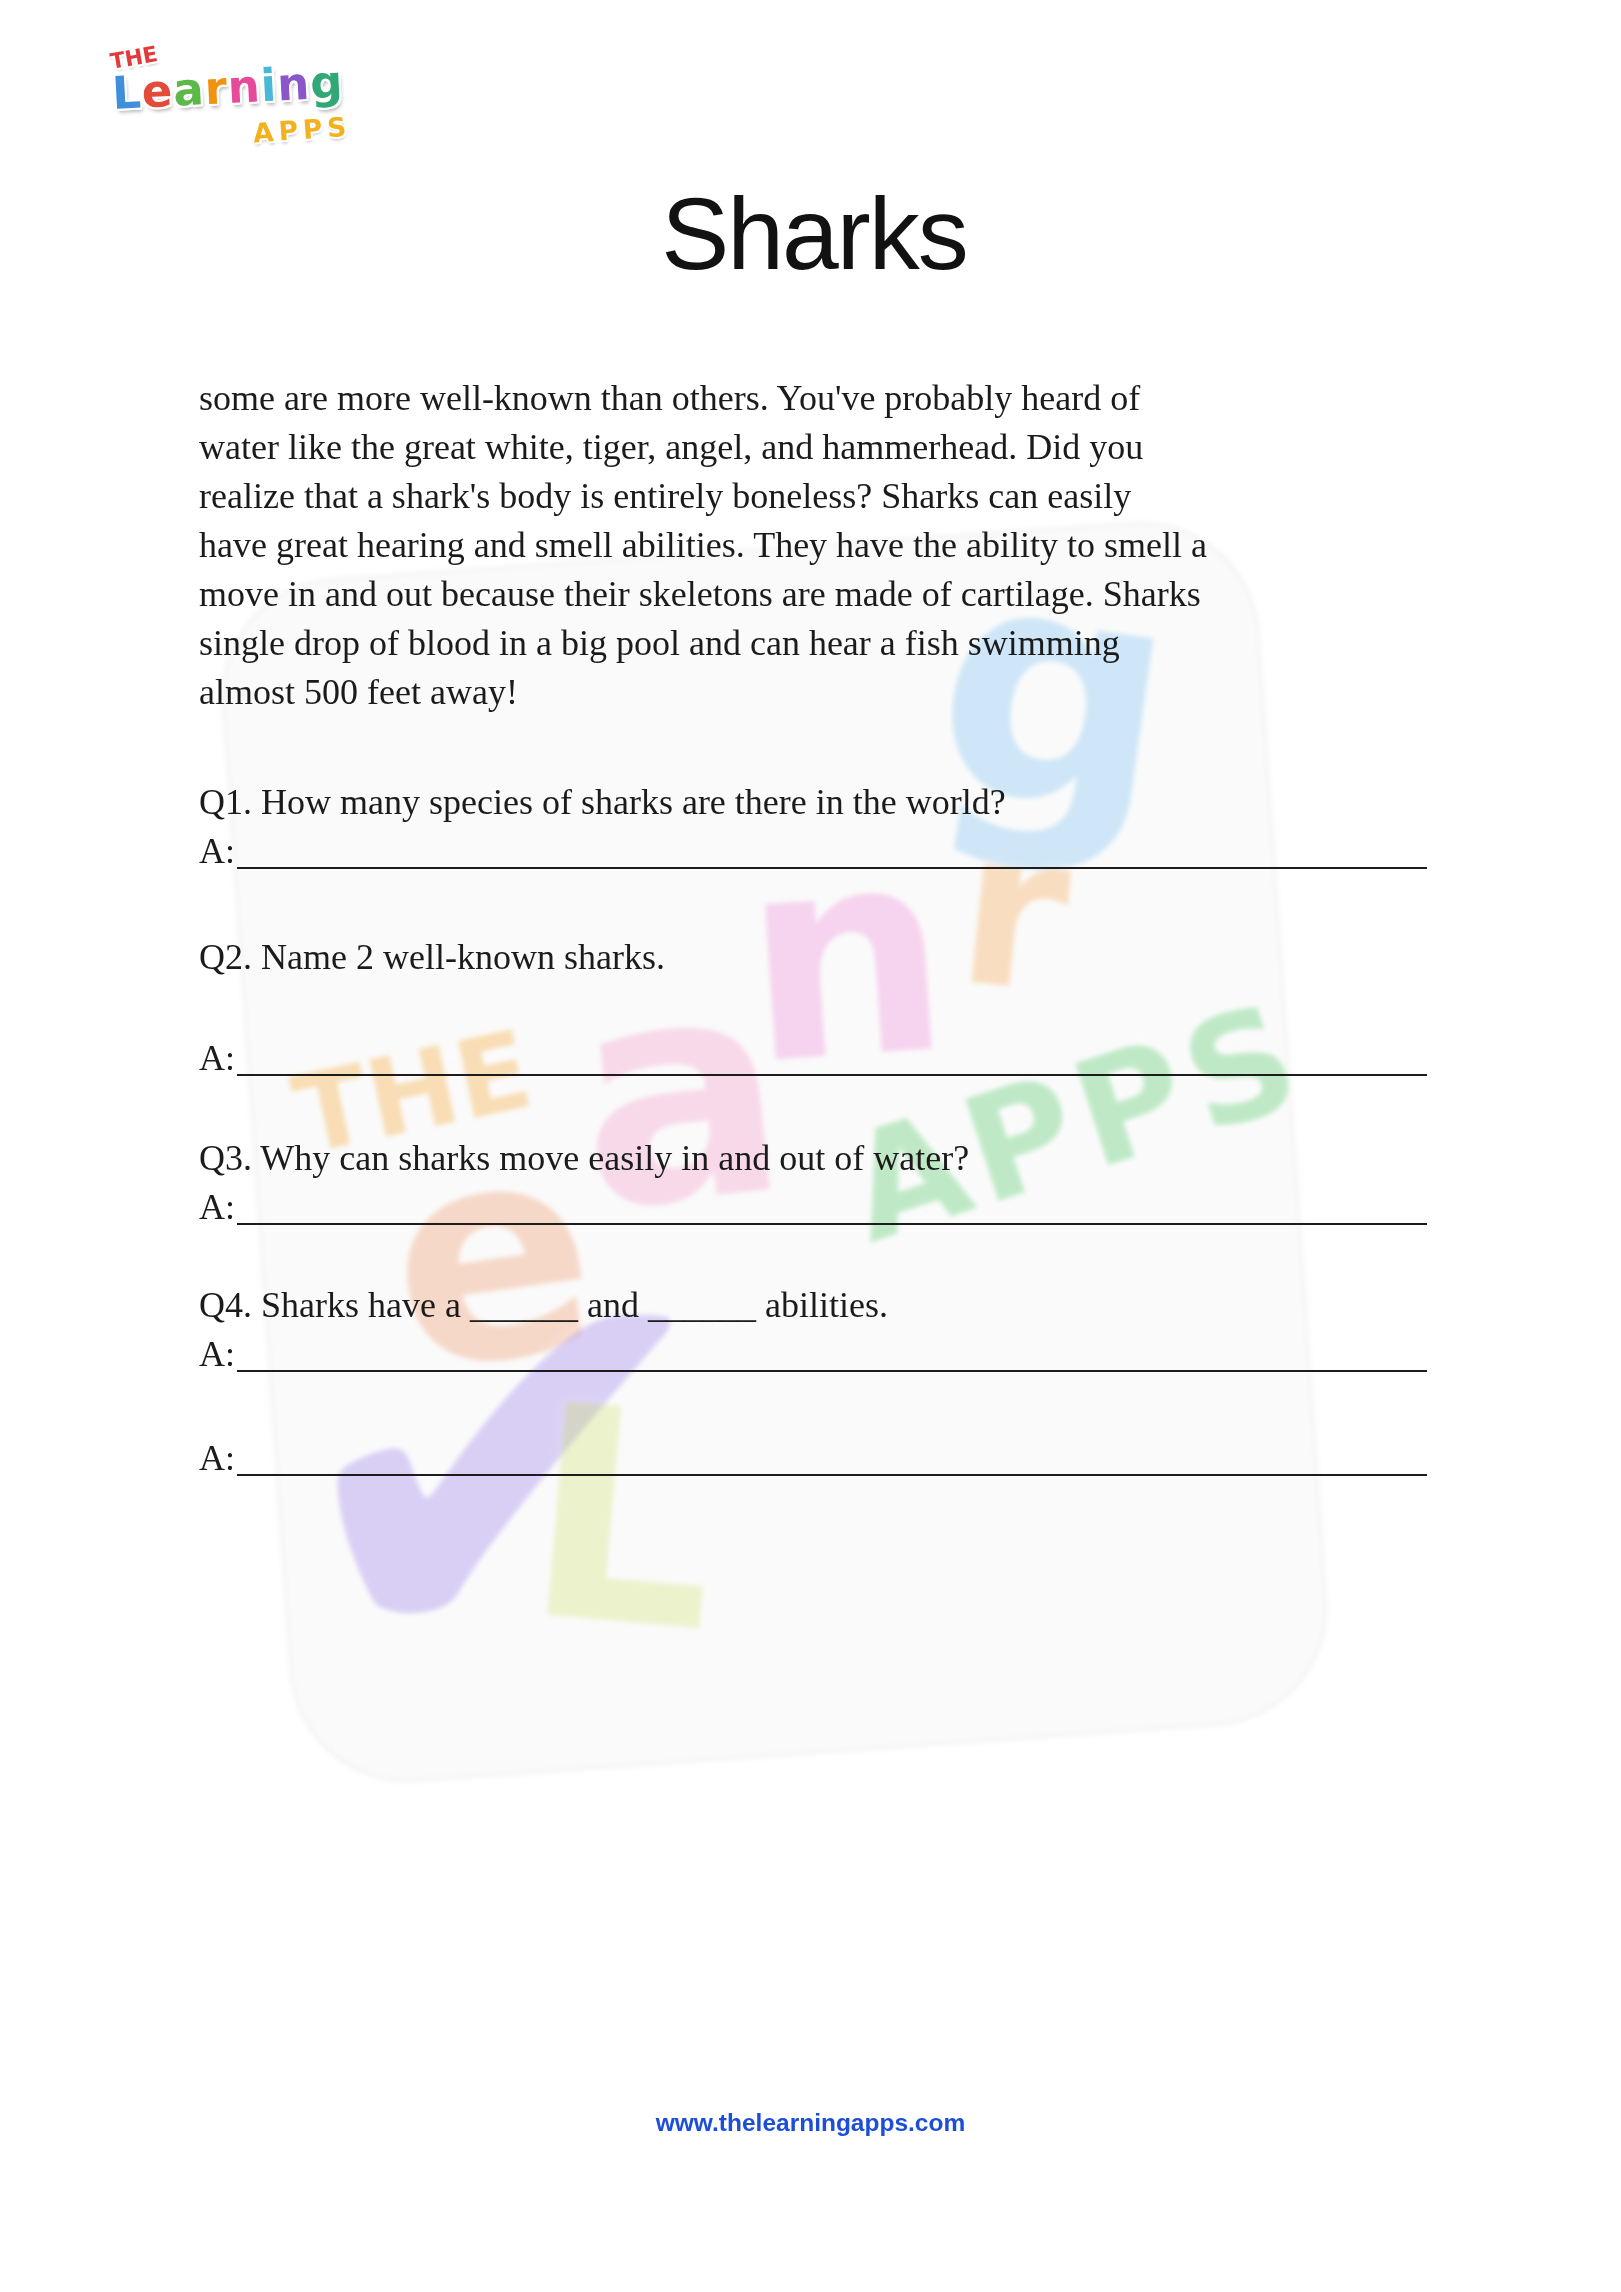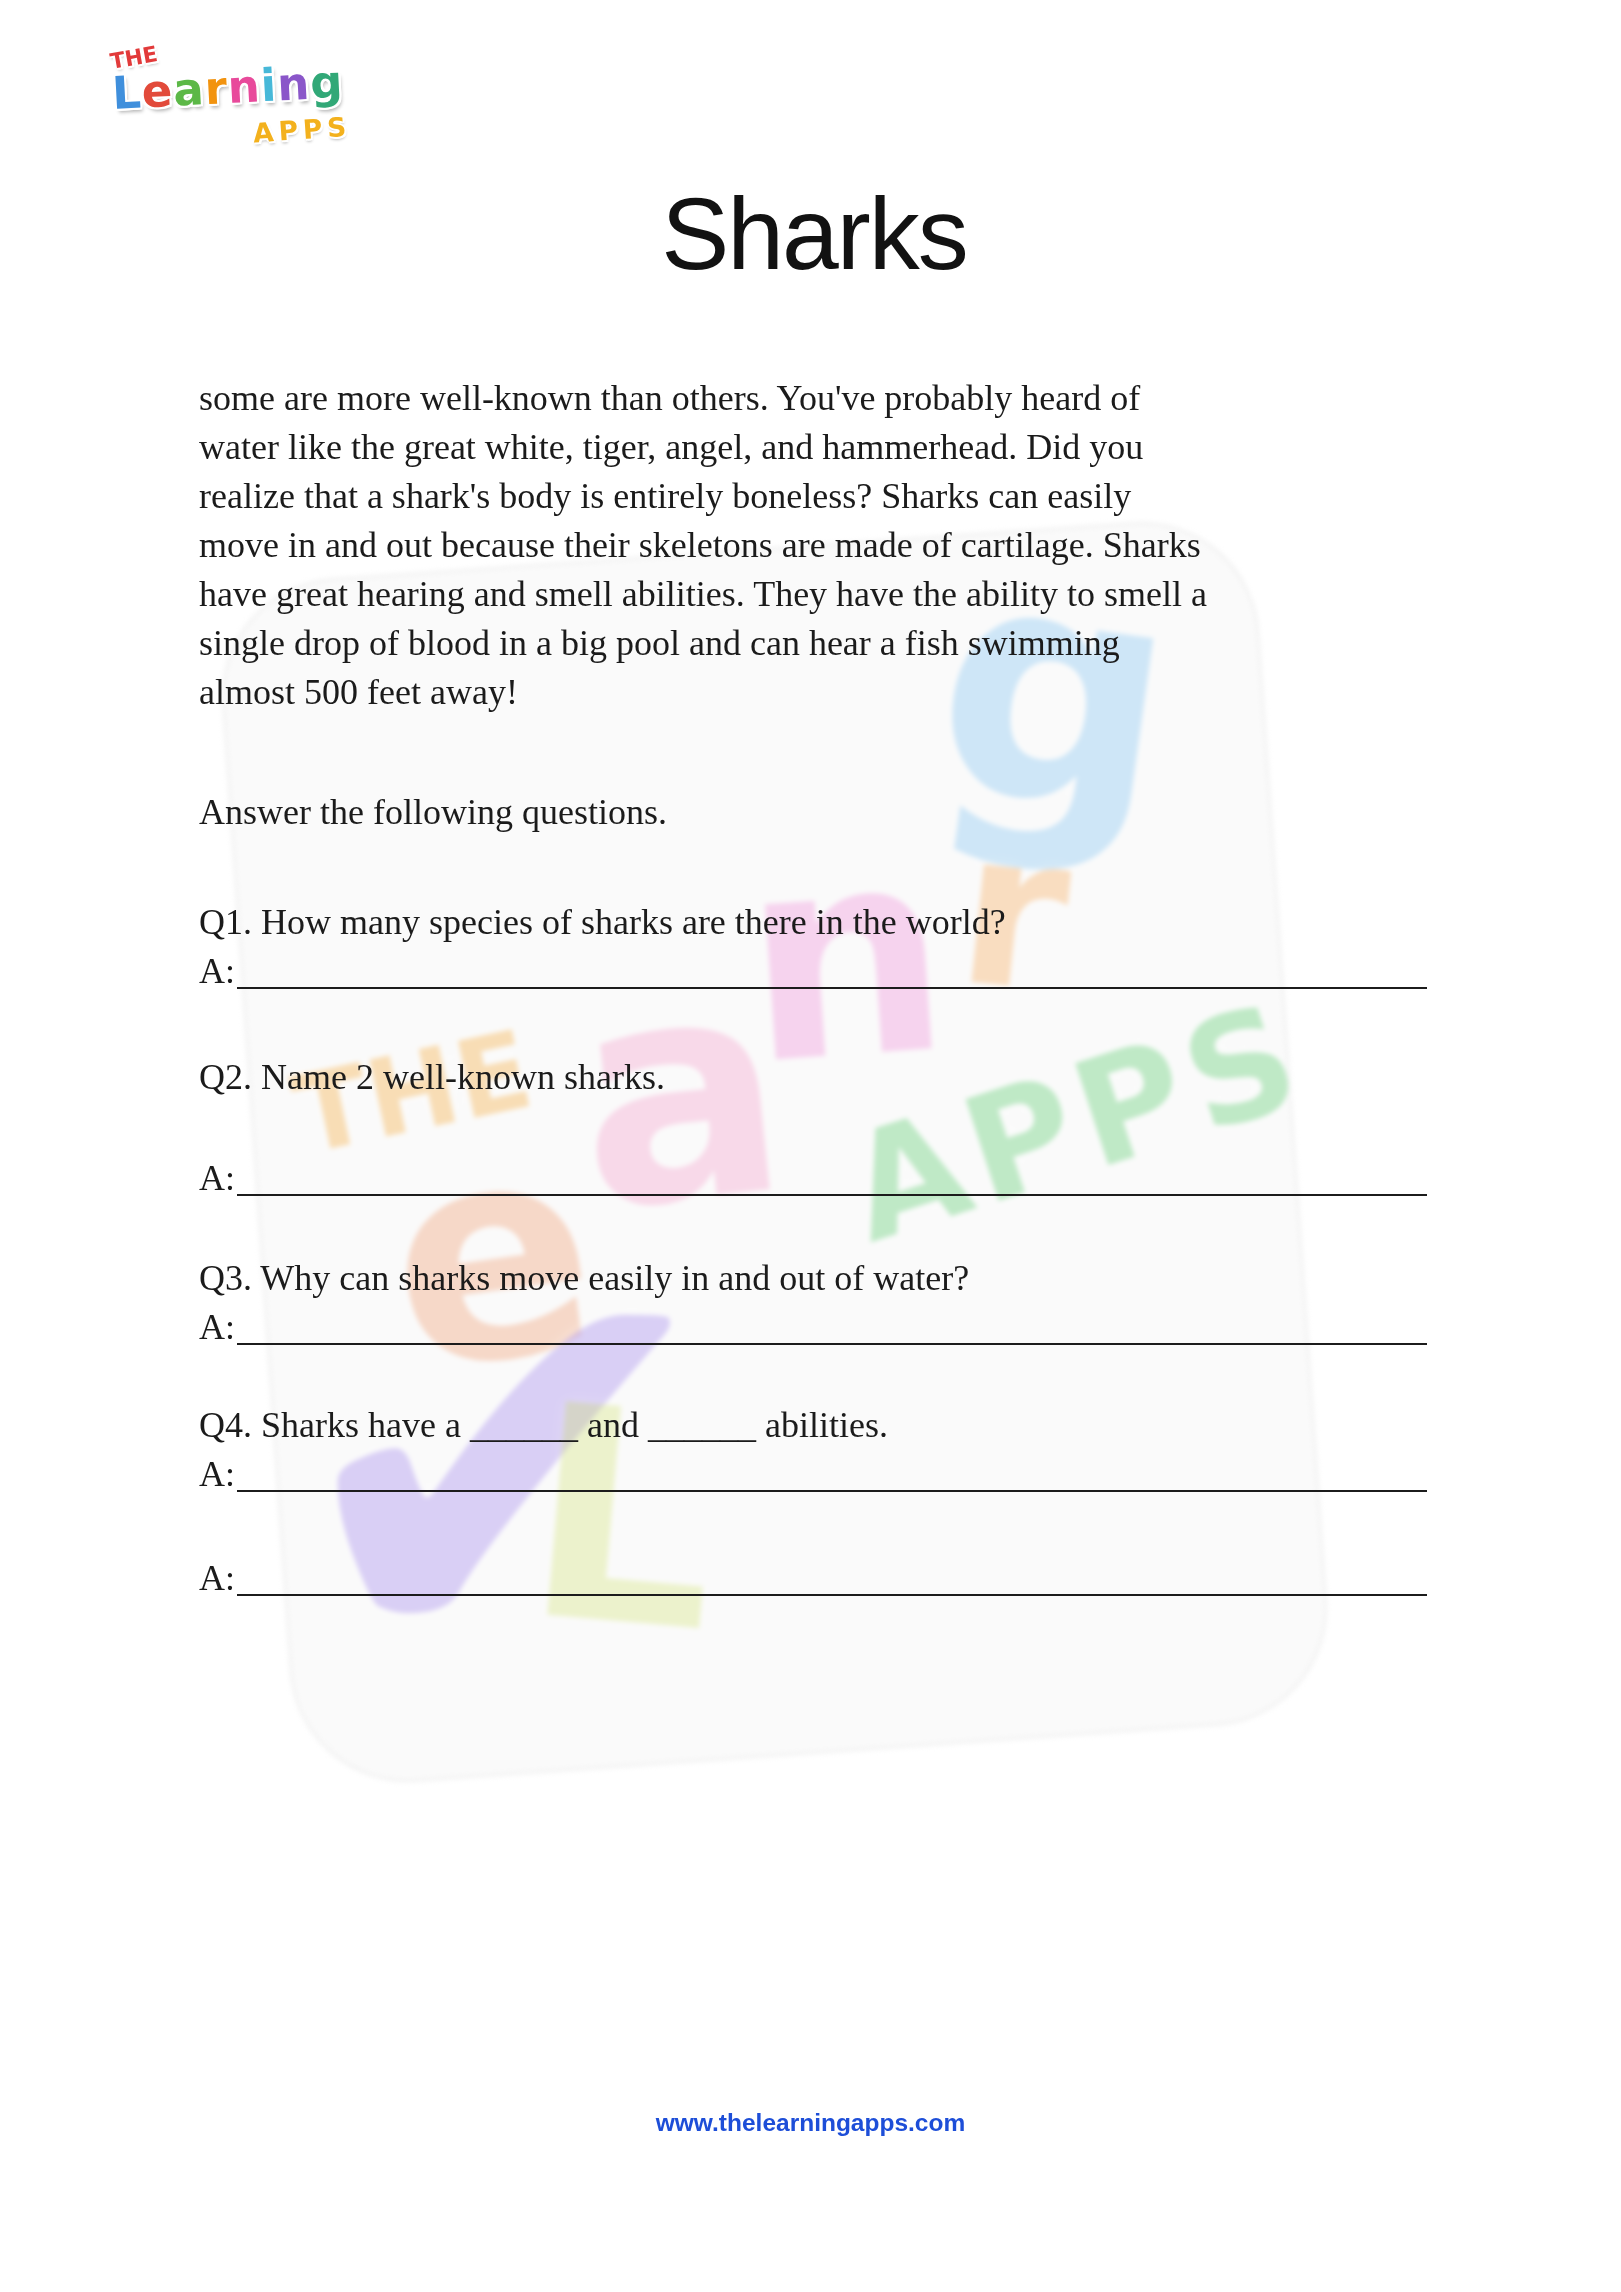--- a/index.html
+++ b/index.html
@@ -141,27 +141,26 @@
   </div>
 
   <div class="content">
 
     <h1 class="title">Sharks</h1>
 
     <div class="paragraph">
       <div class="p-line">some are more well-known than others. You've probably heard of</div>
       <div class="p-line">water like the great white, tiger, angel, and hammerhead. Did you</div>
       <div class="p-line">realize that a shark's body is entirely boneless? Sharks can easily</div>
+      <div class="p-line">have great hearing and smell abilities. They have the ability to smell a</div>
       <div class="p-line">move in and out because their skeletons are made of cartilage. Sharks</div>
-      <div class="p-line">have great hearing and smell abilities. They have the ability to smell a</div>
       <div class="p-line">single drop of blood in a big pool and can hear a fish swimming</div>
       <div class="p-line">almost 500 feet away!</div>
     </div>
 
-    <div class="instruction">Answer the following questions.</div>
 
     <div class="qa qa-1">
       <div>Q1. How many species of sharks are there in the world?</div>
       <div class="answer-row">
         <span>A:</span>
         <span class="a-line"></span>
       </div>
     </div>
 
     <div class="qa qa-2">

